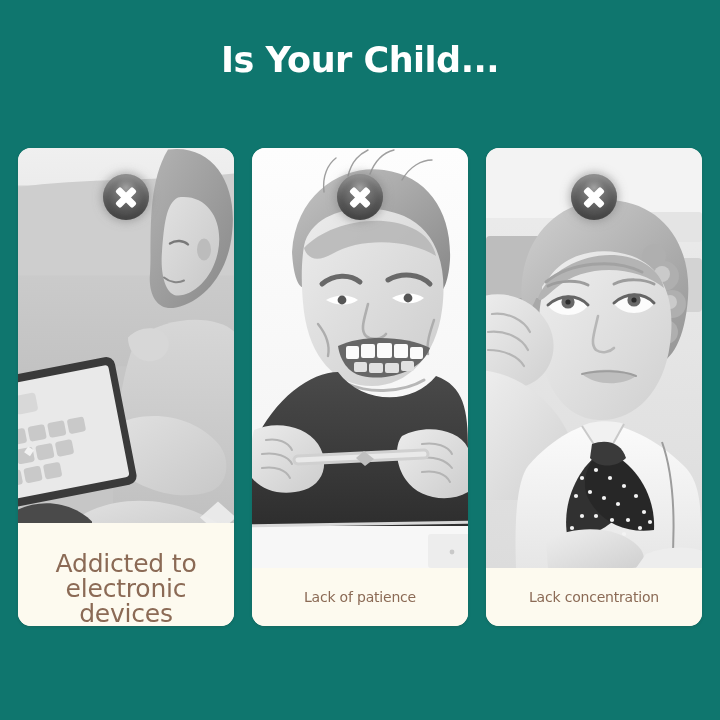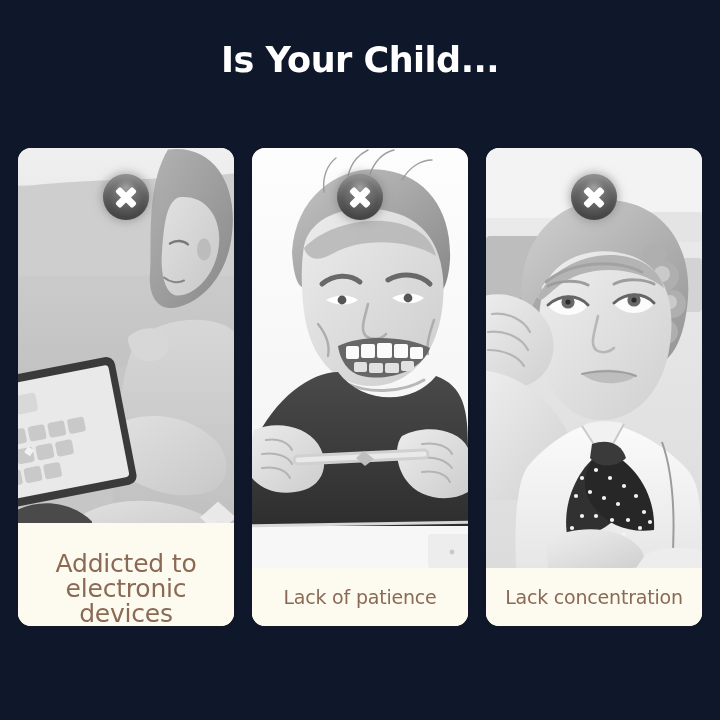--- a/index.html
+++ b/index.html
@@ -117,31 +117,31 @@
     align-items: center;
     justify-content: center;
     text-align: center;
     padding: 0 6px;
     box-sizing: border-box;
   }
   .caption span {
     display: block;
     color: #8b6a55;
     font-family: "DejaVu Sans", "Liberation Sans", sans-serif;
-    font-size: 19px;
+    font-size: 14px;
     line-height: 25px;
     font-weight: 400;
     letter-spacing: -0.2px;
   }
   .caption.two-line span { font-size: 25px; margin-top: 28px; }
 </style>
 </head>
 <body>
 
-<div id="poster" style="background: #0f172a;">
+<div id="poster" style="background: #0f766e;">
 
   <div class="title">Is Your Child...</div>
 
   <div class="cards">
 
     <div class="card">
       <div class="photo">
         <svg viewBox="0 0 216 420" preserveAspectRatio="xMidYMid slice" aria-hidden="true">
           <defs>
             <linearGradient id="c1wall" x1="0" y1="0" x2="0" y2="1">

